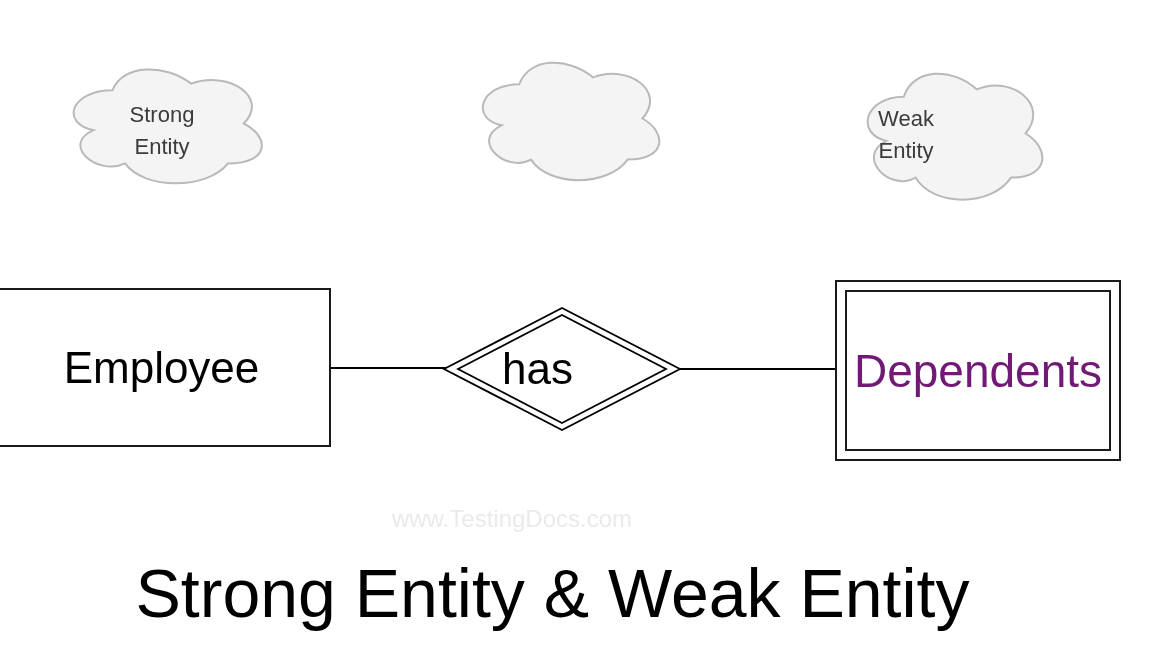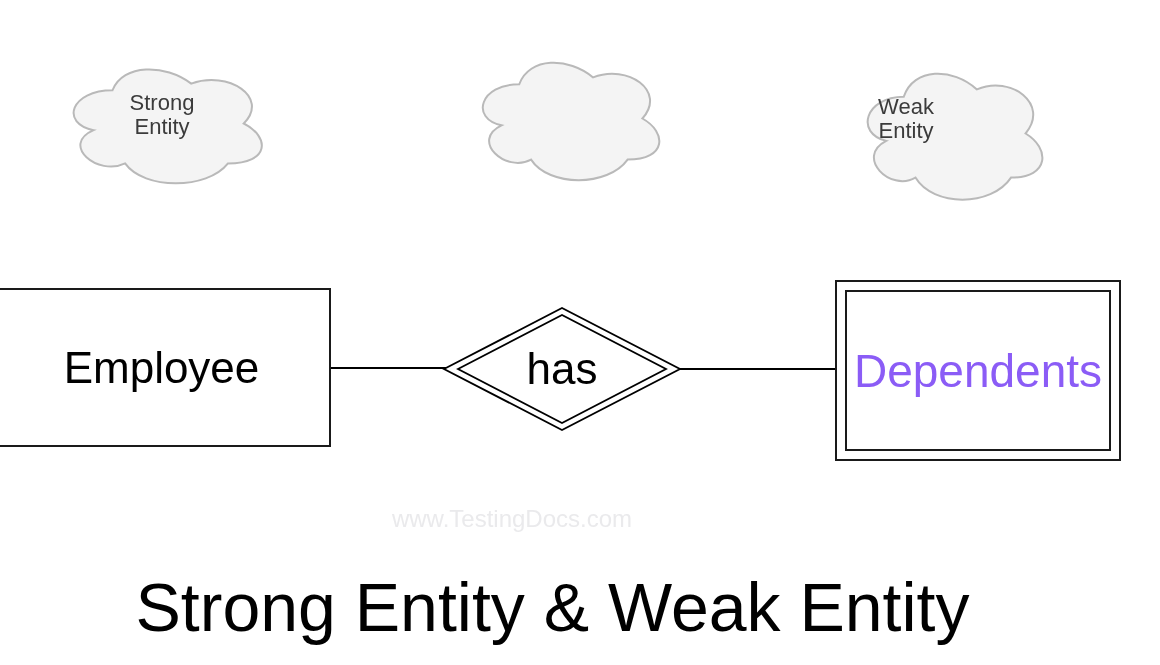--- a/index.html
+++ b/index.html
@@ -29,22 +29,23 @@
     fill: #ffffff;
     stroke: var(--shape-stroke, #000000);
     stroke-width: 1.8;
   }
   .diamond-inner { fill: none; }
   .cloud-label {
     position: absolute;
     text-align: center;
     white-space: pre-line;
     font-size: 22px;
-    line-height: 24px;
+    line-height: 32px;
     color: var(--cloud-text, #3b3b3b);
+    margin-top: 8px;
   }
   .cloud-label-1 { left: 92px;  top: 91px;  width: 140px; }
   .cloud-label-2 { left: 485px; top: 84px;  width: 170px; }
   .cloud-label-3 { left: 836px; top: 95px;  width: 140px; }
   .entity-rect {
     position: absolute;
     box-sizing: border-box;
     border: 2px solid var(--rect-stroke, #1a1a1a);
     background: #ffffff;
     display: flex;
@@ -63,28 +64,27 @@
   }
   .dependents-inner {
     position: absolute;
     left: 8px; top: 8px; right: 8px; bottom: 8px;
     box-sizing: border-box;
     border: 2px solid var(--rect-stroke, #1a1a1a);
     display: flex;
     align-items: center;
     justify-content: center;
     font-size: 46px;
-    color: #8b5cf6;
+    color: #701a75;
   }
   .relationship-label {
     position: absolute;
     left: 502px; top: 345px;
     width: 120px; height: 48px;
     line-height: 48px;
-    text-align: center;
     font-size: 44px;
     color: #000000;
   }
   .watermark {
     position: absolute;
     left: 387px; top: 505px;
     width: 250px;
     text-align: center;
     font-size: 24px;
     color: var(--watermark-text, #eaeaec);
@@ -92,21 +92,20 @@
   .page-title {
     position: absolute;
     left: 0; top: 549px;
     width: 1105px; height: 88px;
     display: flex;
     align-items: center;
     justify-content: center;
     font-size: 68px;
     color: #000000;
     white-space: nowrap;
-    margin-top: 14px;
   }
 </style>
 </head>
 <body>
 
 <div class="canvas">
 
   <svg class="diagram-layer" viewBox="0 0 1160 665" xmlns="http://www.w3.org/2000/svg">
 
     <path class="cloud-path" d="M112.5,90.25 C70.5,90.25 60,123.5 93.6,130.15 C60,144.78 97.8,176.7 125.1,163.4 C144,190 207,190 228,163.4 C270,163.4 270,136.8 243.75,123.5 C270,96.9 228,70.3 191.25,83.6 C165,63.65 123,63.65 112.5,90.25 Z"></path>

